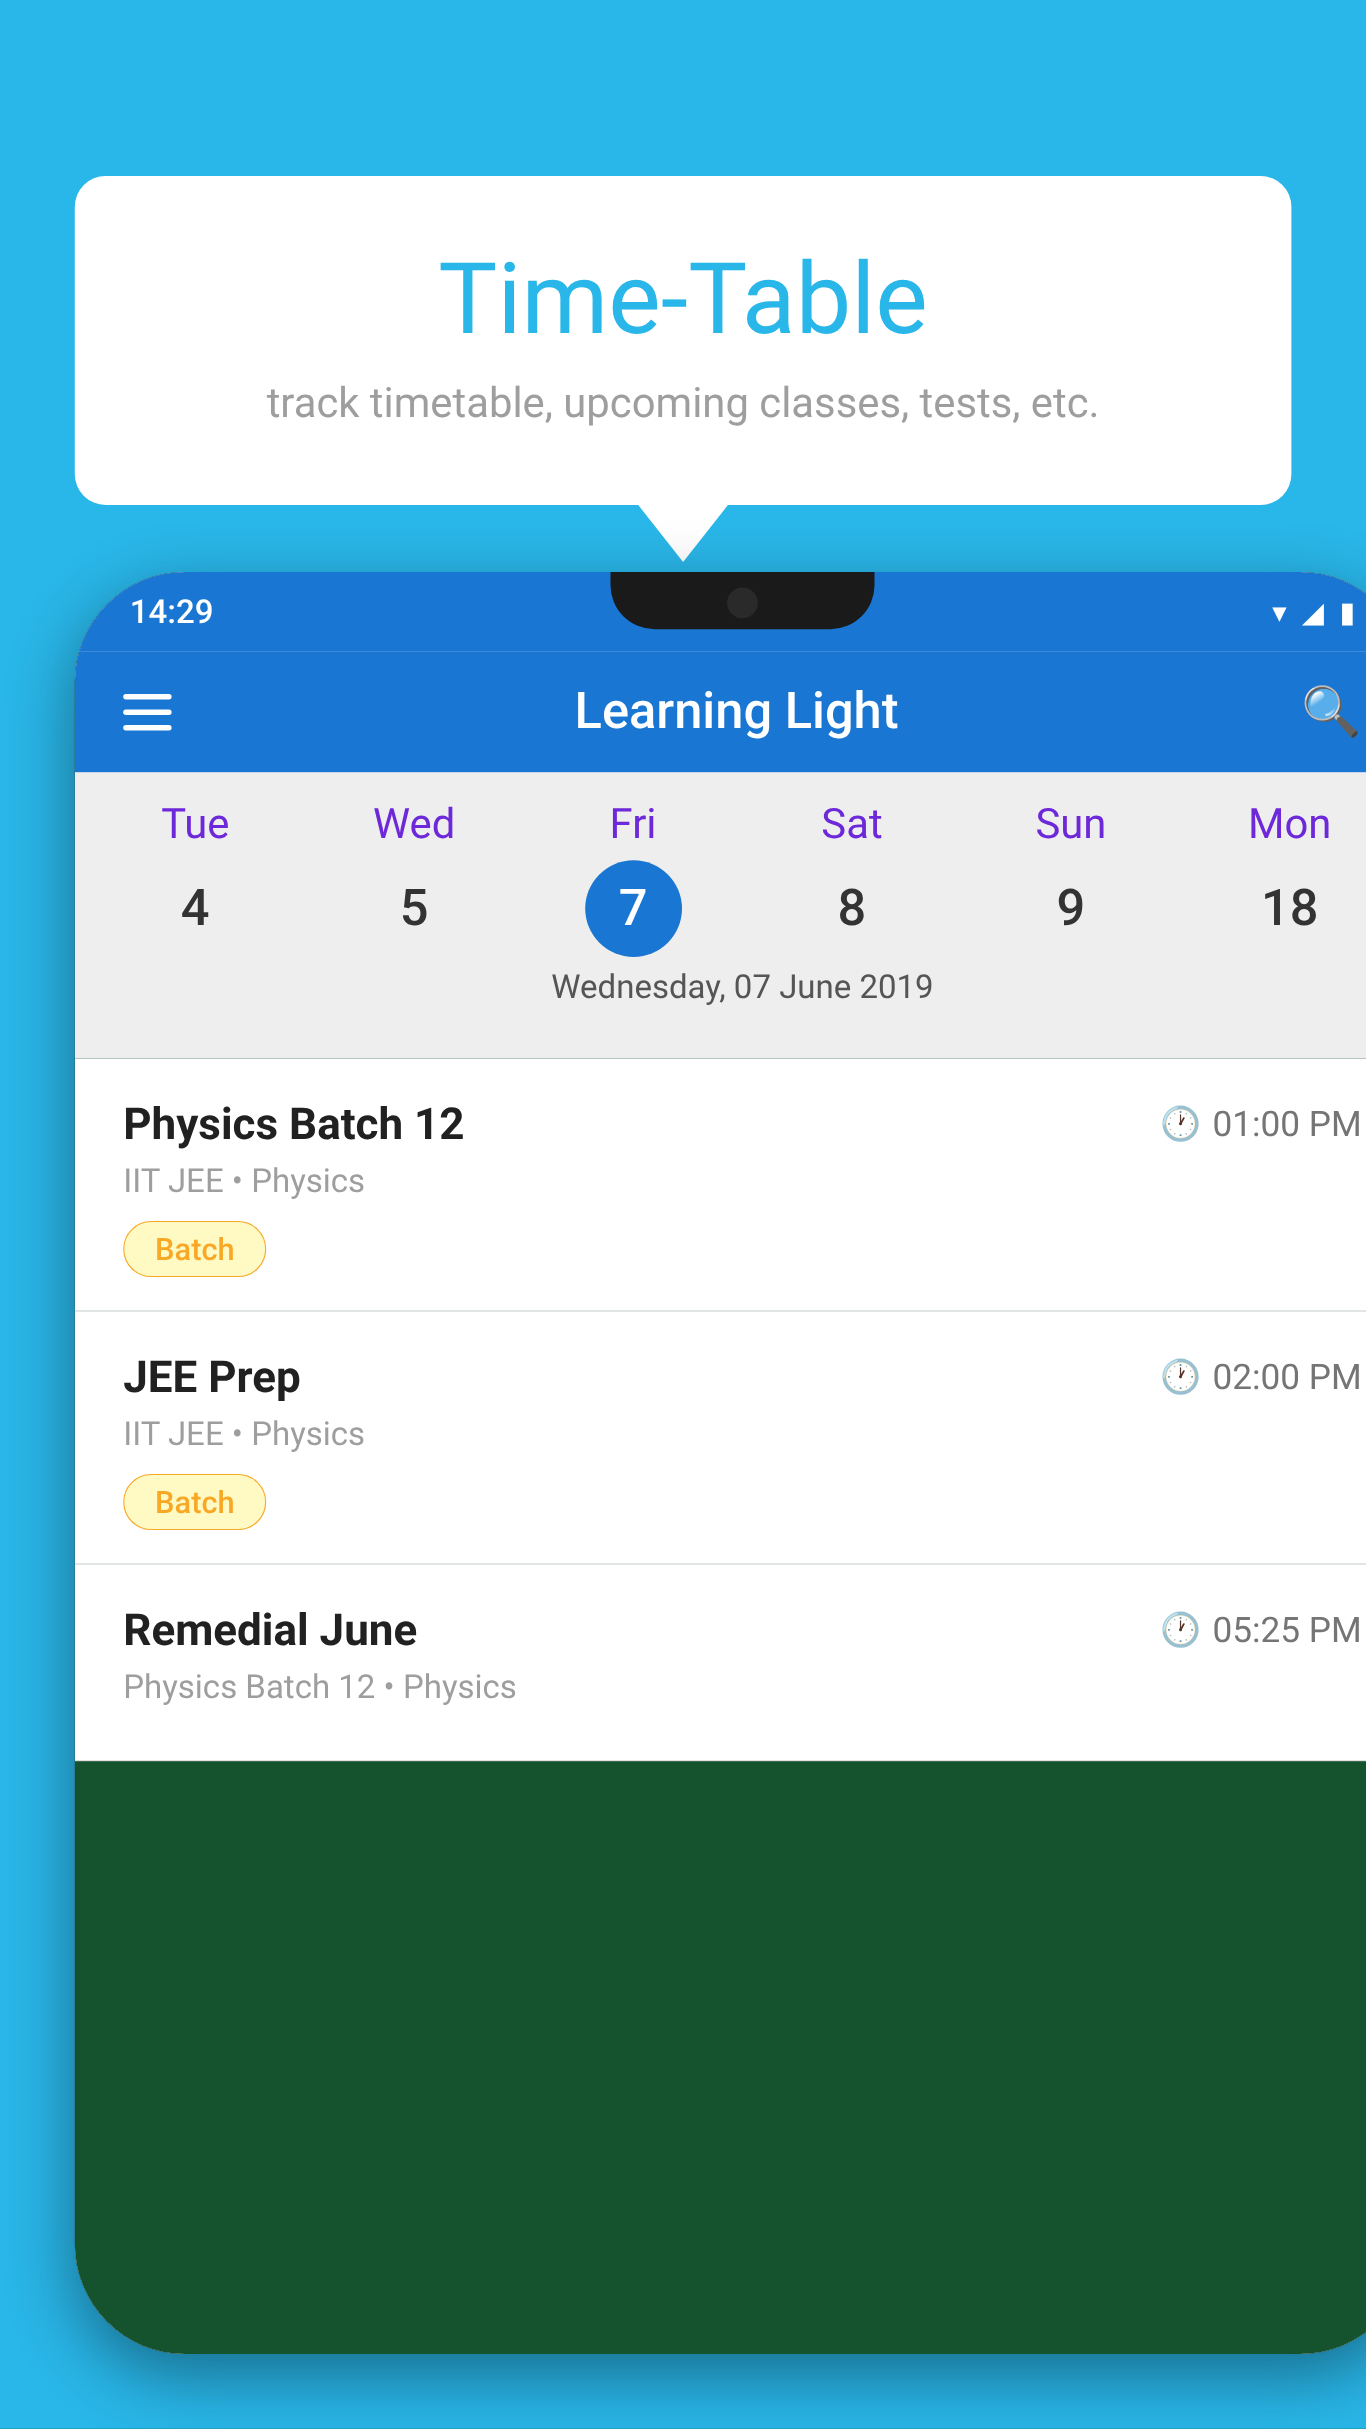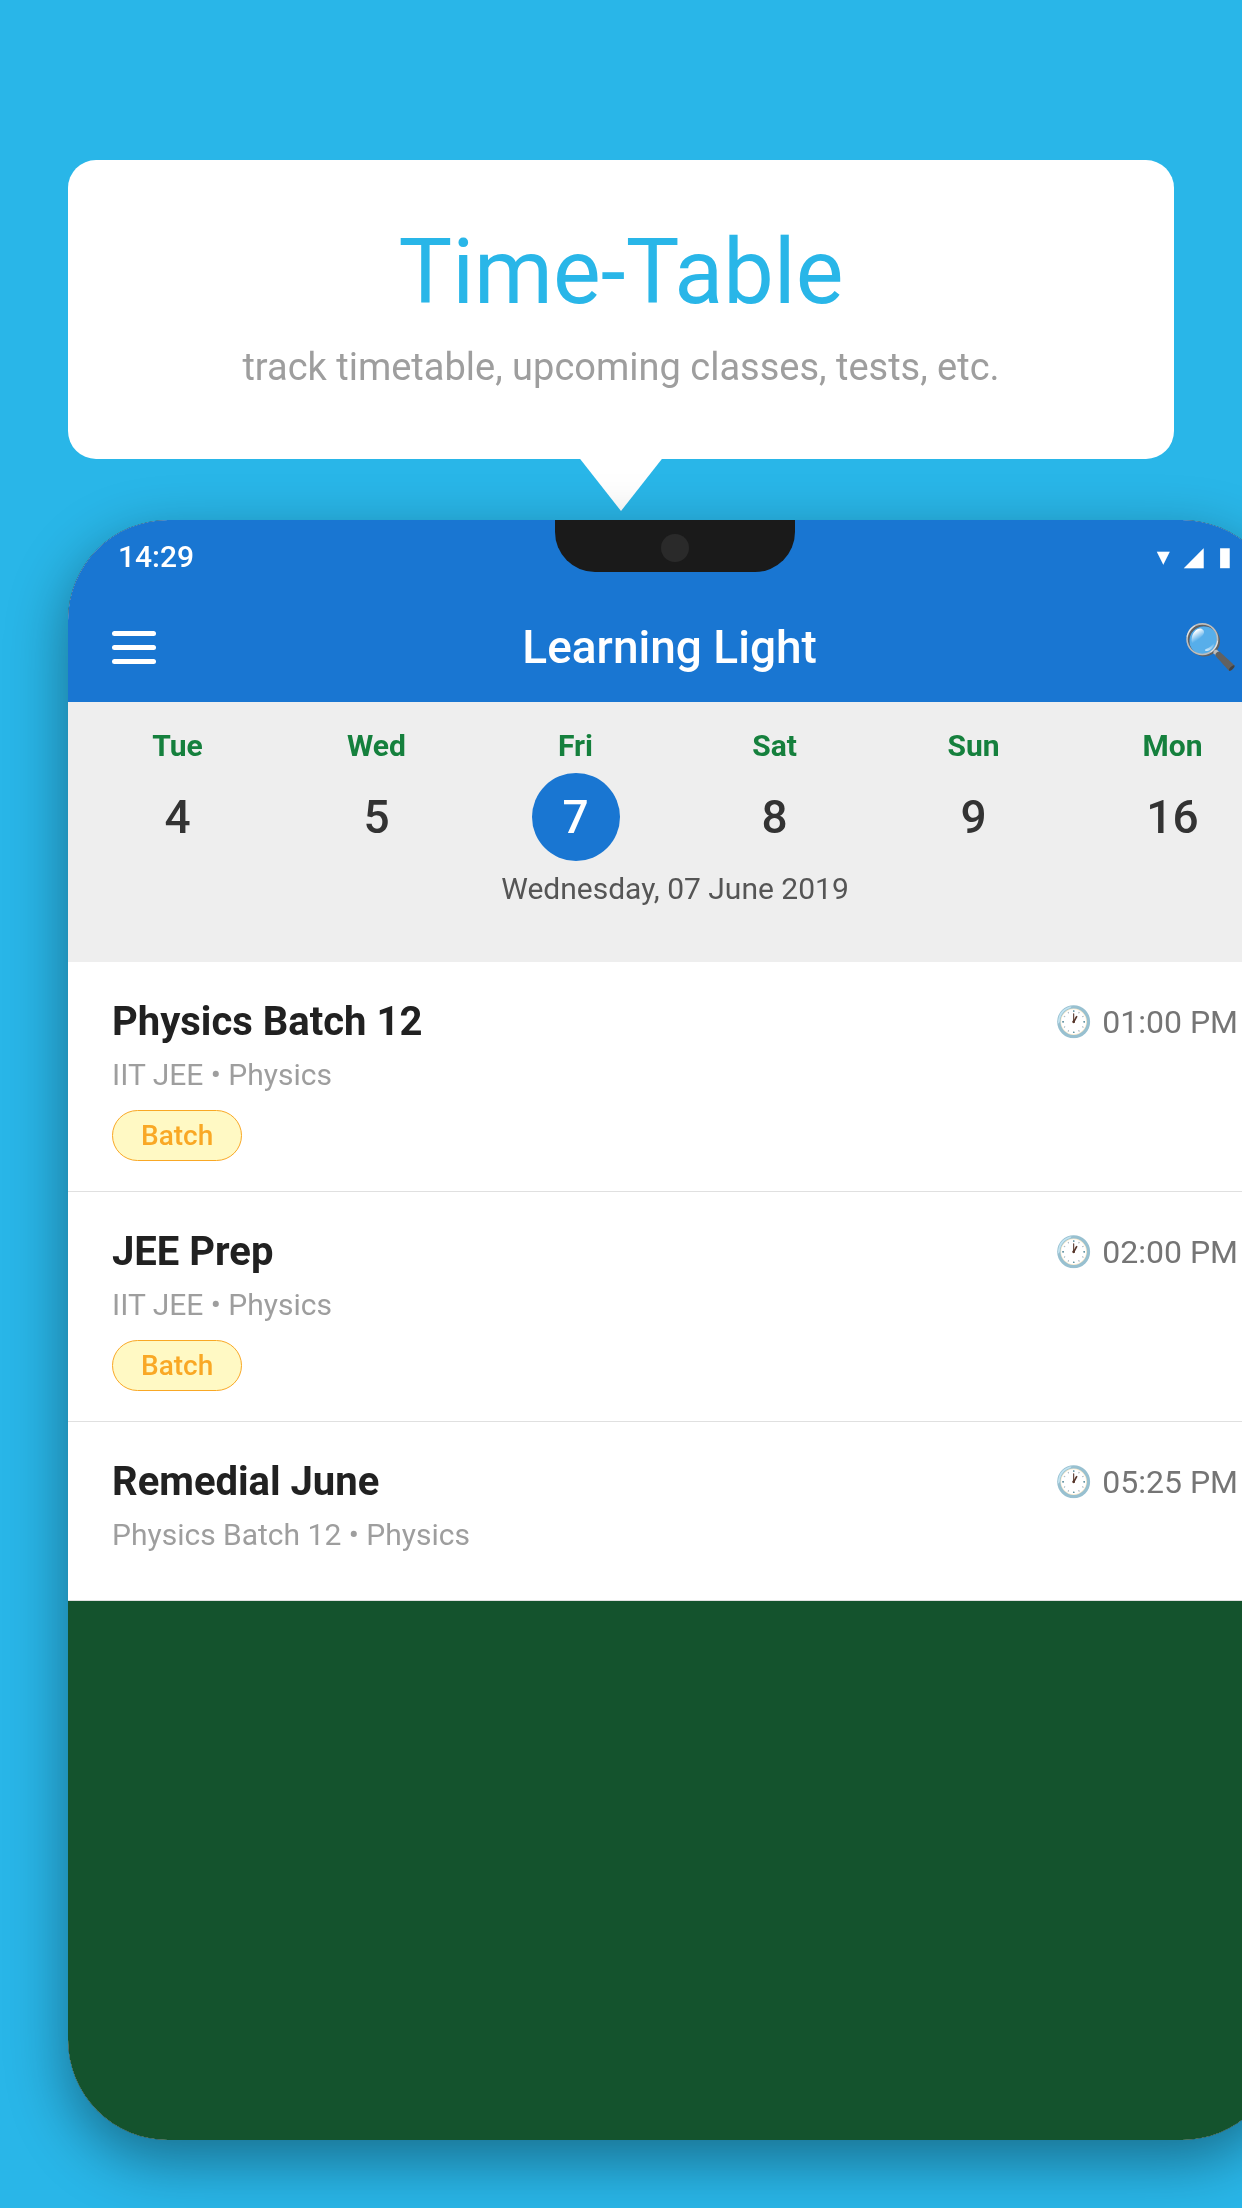--- a/index.html
+++ b/index.html
@@ -195,23 +195,23 @@
 
     .day-col {
       display: flex;
       flex-direction: column;
       align-items: center;
       gap: 10px;
       width: 140px;
     }
 
     .day-label {
-      font-size: 30px;
-      color: #15803d;
-      font-weight: 700;
+      font-size: 38px;
+      color: #6d28d9;
+      font-weight: 400;
     }
 
     .day-number {
       font-size: 46px;
       font-weight: 500;
       color: #333;
       width: 88px;
       height: 88px;
       display: flex;
       align-items: center;
@@ -346,21 +346,21 @@
           <div class="day-col">
             <div class="day-label">Sat</div>
             <div class="day-number">8</div>
           </div>
           <div class="day-col">
             <div class="day-label">Sun</div>
             <div class="day-number">9</div>
           </div>
           <div class="day-col">
             <div class="day-label">Mon</div>
-            <div class="day-number">16</div>
+            <div class="day-number">18</div>
           </div>
         </div>
       <div class="date-label">Wednesday, 07 June 2019</div>
     </div>
 
     <div class="schedule-list" id="schedule-list">
     <div class="schedule-item"><div class="schedule-item-header">
             <div class="schedule-title">Physics Batch 12</div>
             <div class="schedule-time"><span class="clock-icon-small">🕐</span>01:00 PM</div>
           </div><div class="schedule-subtitle">IIT JEE • Physics</div><span class="batch-badge">Batch</span></div>

